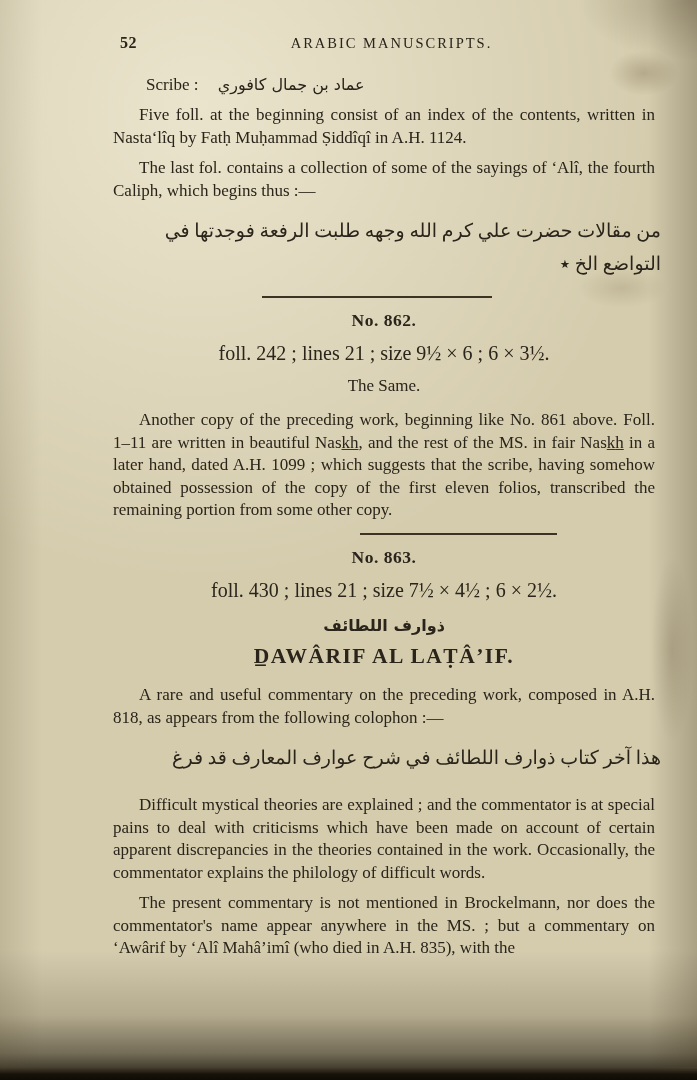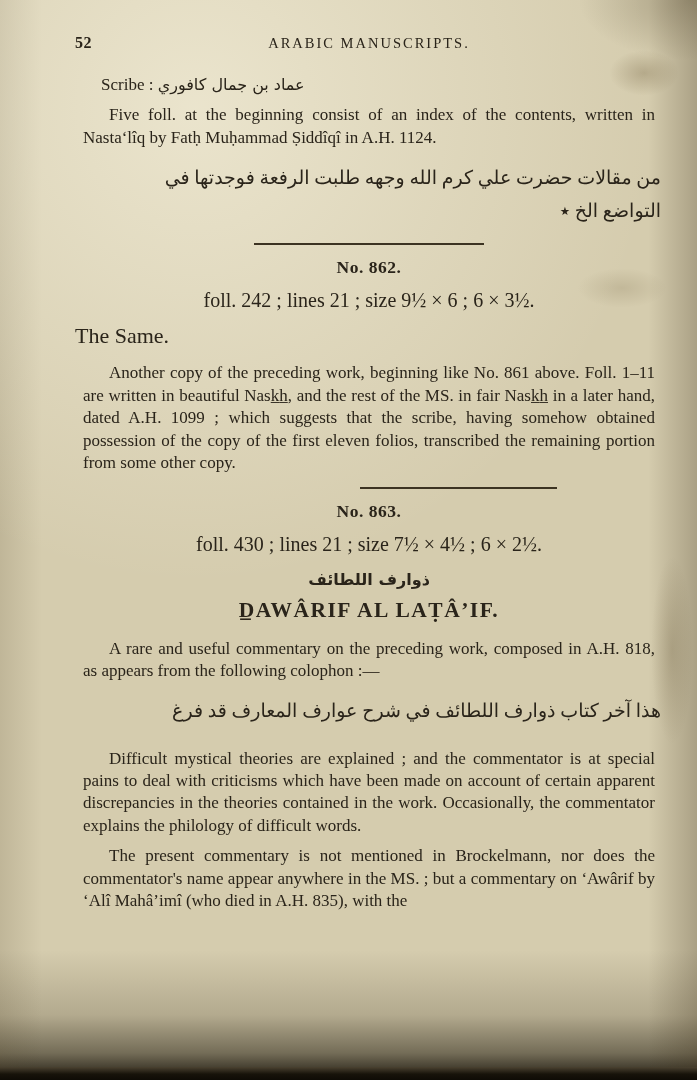--- a/index.html
+++ b/index.html
@@ -1,15 +1,15 @@
 <!DOCTYPE html>
 <html><head>
 <meta charset="utf-8">
 <style>
-  * { box-sizing: border-box; }
+  * { box-sizing: border-box; padding-left: 15px; }
   html, body { margin: 0; padding: 0; }
   body {
     width: 697px; height: 1080px;
     background: #6e6757;
     font-family: "Liberation Serif", "DejaVu Serif", serif;
   }
   .page {
     position: relative;
     width: 697px; height: 1080px;
     overflow: hidden;
@@ -59,21 +59,21 @@
   }
 
   .rule {
     border: none; border-top: 2px solid #3c3322;
     width: 230px; margin: 16px auto 6px auto;
   }
   .rule-right { width: 197px; margin: 12px 106px 0 auto; }
 
   .entry-number  { text-align: center; font-weight: bold; font-size: 17.5px; margin: 12px 0 11px 0; letter-spacing: 0.5px; }
   .entry-details { text-align: center; font-size: 20px; margin: 0 0 11px 0; }
-  .entry-title   { font-size: 22px; margin: 0 0 13px 0; }
+  .entry-title   { text-align: center; font-size: 17px; margin: 0 0 13px 0; }
 
   .title-arabic {
     direction: rtl; text-align: center;
     font-family: "DejaVu Sans", sans-serif;
     font-weight: bold; font-size: 16px;
     margin: 14px 0 9px 0;
   }
   .title-latin {
     text-align: center; font-weight: bold;
     font-size: 21.5px; letter-spacing: 1.5px;
@@ -95,20 +95,21 @@
     <div class="pageheader">
       <span class="pagenum">52</span>
       <span class="running">ARABIC MANUSCRIPTS.</span>
       <span></span>
     </div>
 
     <p class="scribe-line"><span>Scribe :</span>
       <span class="arabic-inline" dir="rtl">عماد بن جمال كافوري</span></p>
 
     <p class="para">Five foll. at the beginning consist of an index of the contents, written in Nastaʻlîq by Fatḥ Muḥammad Ṣiddîqî in A.H. 1124.</p>
+    <p class="para">The last fol. contains a collection of some of the sayings of ʻAlî, the fourth Caliph, which begins thus :—</p>
 
     <div class="arabic-block">
       <div>من مقالات حضرت علي كرم الله وجهه طلبت الرفعة فوجدتها في</div>
       <div>التواضع الخ ٭</div>
     </div>
 
     <hr class="rule">
 
     <div class="entry-number">No. 862.</div>
     <div class="entry-details">foll. 242 ; lines 21 ; size 9½ × 6 ; 6 × 3½.</div>

